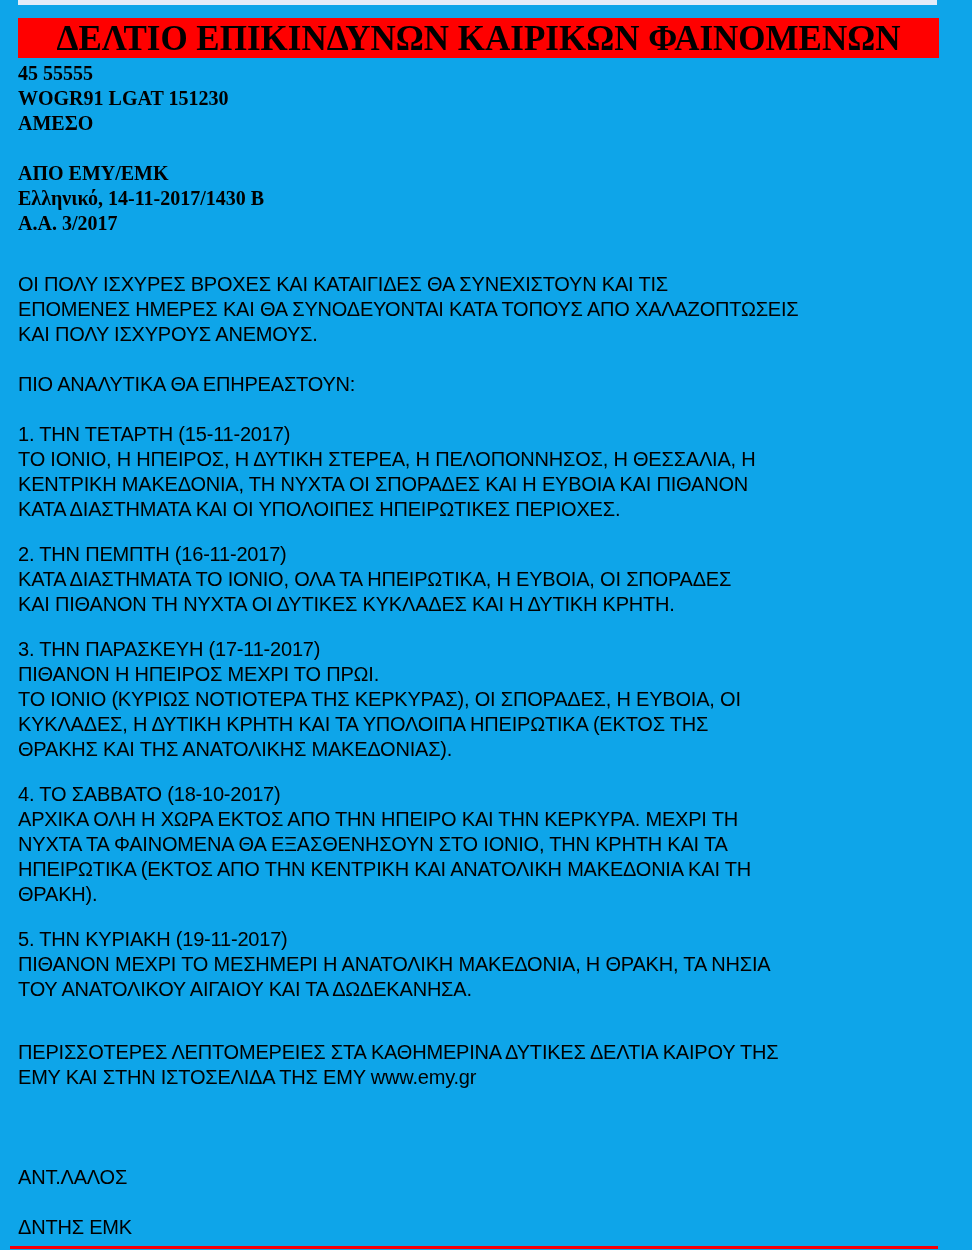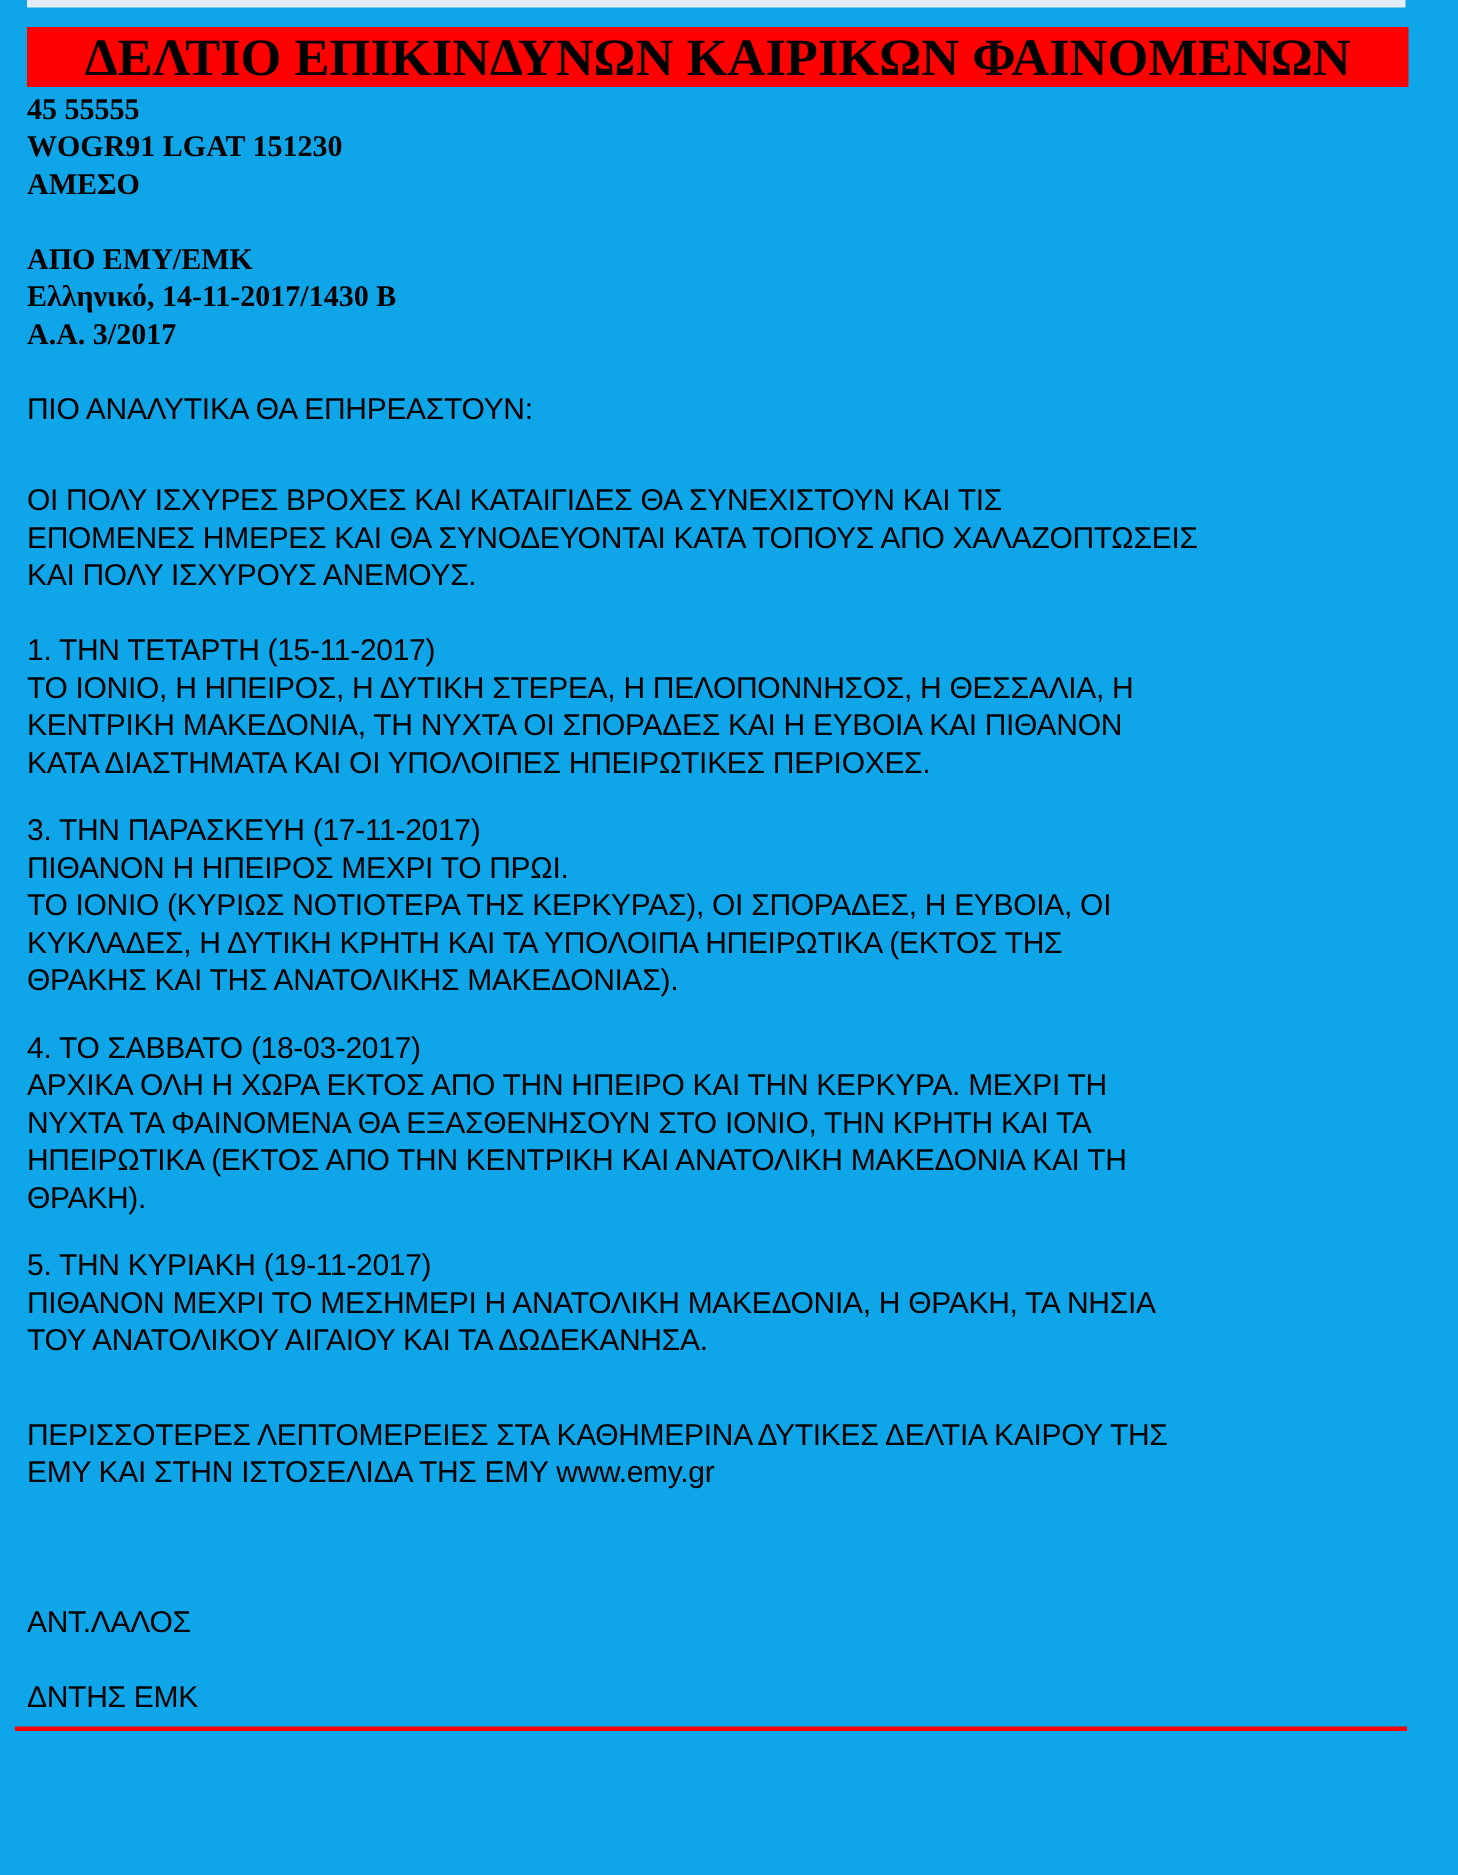--- a/index.html
+++ b/index.html
@@ -69,39 +69,42 @@
   </div>
 
   <div class="para bold gap-3">45 55555
 WOGR91 LGAT 151230
 ΑΜΕΣΟ</div>
 
   <div class="para bold gap-25">ΑΠΟ ΕΜΥ/ΕΜΚ
 Ελληνικό, 14-11-2017/1430 B
 Α.Α. 3/2017</div>
 
-  <div class="para gap-25">ΠΙΟ ΑΝΑΛΥΤΙΚΑ ΘΑ ΕΠΗΡΕΑΣΤΟΥΝ:</div>
-
   <div class="para gap-36">ΟΙ ΠΟΛΥ ΙΣΧΥΡΕΣ ΒΡΟΧΕΣ ΚΑΙ ΚΑΤΑΙΓΙΔΕΣ ΘΑ ΣΥΝΕΧΙΣΤΟΥΝ ΚΑΙ ΤΙΣ
 ΕΠΟΜΕΝΕΣ ΗΜΕΡΕΣ ΚΑΙ ΘΑ ΣΥΝΟΔΕΥΟΝΤΑΙ ΚΑΤΑ ΤΟΠΟΥΣ ΑΠΟ ΧΑΛΑΖΟΠΤΩΣΕΙΣ
 ΚΑΙ ΠΟΛΥ ΙΣΧΥΡΟΥΣ ΑΝΕΜΟΥΣ.</div>
+
+  <div class="para gap-25">ΠΙΟ ΑΝΑΛΥΤΙΚΑ ΘΑ ΕΠΗΡΕΑΣΤΟΥΝ:</div>
 
   <div class="para gap-25">1. ΤΗΝ ΤΕΤΑΡΤΗ (15-11-2017)
 ΤΟ ΙΟΝΙΟ, Η ΗΠΕΙΡΟΣ, Η ΔΥΤΙΚΗ ΣΤΕΡΕΑ, Η ΠΕΛΟΠΟΝΝΗΣΟΣ, Η ΘΕΣΣΑΛΙΑ, Η
 ΚΕΝΤΡΙΚΗ ΜΑΚΕΔΟΝΙΑ, ΤΗ ΝΥΧΤΑ ΟΙ ΣΠΟΡΑΔΕΣ ΚΑΙ Η ΕΥΒΟΙΑ ΚΑΙ ΠΙΘΑΝΟΝ
 ΚΑΤΑ ΔΙΑΣΤΗΜΑΤΑ ΚΑΙ ΟΙ ΥΠΟΛΟΙΠΕΣ ΗΠΕΙΡΩΤΙΚΕΣ ΠΕΡΙΟΧΕΣ.</div>
 
+  <div class="para gap-20">2. ΤΗΝ ΠΕΜΠΤΗ (16-11-2017)
+ΚΑΤΑ ΔΙΑΣΤΗΜΑΤΑ ΤΟ ΙΟΝΙΟ, ΟΛΑ ΤΑ ΗΠΕΙΡΩΤΙΚΑ, Η ΕΥΒΟΙΑ, ΟΙ ΣΠΟΡΑΔΕΣ
+ΚΑΙ ΠΙΘΑΝΟΝ ΤΗ ΝΥΧΤΑ ΟΙ ΔΥΤΙΚΕΣ ΚΥΚΛΑΔΕΣ ΚΑΙ Η ΔΥΤΙΚΗ ΚΡΗΤΗ.</div>
 
   <div class="para gap-20">3. ΤΗΝ ΠΑΡΑΣΚΕΥΗ (17-11-2017)
 ΠΙΘΑΝΟΝ Η ΗΠΕΙΡΟΣ ΜΕΧΡΙ ΤΟ ΠΡΩΙ.
 ΤΟ ΙΟΝΙΟ (ΚΥΡΙΩΣ ΝΟΤΙΟΤΕΡΑ ΤΗΣ ΚΕΡΚΥΡΑΣ), ΟΙ ΣΠΟΡΑΔΕΣ, Η ΕΥΒΟΙΑ, ΟΙ
 ΚΥΚΛΑΔΕΣ, Η ΔΥΤΙΚΗ ΚΡΗΤΗ ΚΑΙ ΤΑ ΥΠΟΛΟΙΠΑ ΗΠΕΙΡΩΤΙΚΑ (ΕΚΤΟΣ ΤΗΣ
 ΘΡΑΚΗΣ ΚΑΙ ΤΗΣ ΑΝΑΤΟΛΙΚΗΣ ΜΑΚΕΔΟΝΙΑΣ).</div>
 
-  <div class="para gap-20">4. ΤΟ ΣΑΒΒΑΤΟ (18-03-2017)
+  <div class="para gap-20">4. ΤΟ ΣΑΒΒΑΤΟ (18-10-2017)
 ΑΡΧΙΚΑ ΟΛΗ Η ΧΩΡΑ ΕΚΤΟΣ ΑΠΟ ΤΗΝ ΗΠΕΙΡΟ ΚΑΙ ΤΗΝ ΚΕΡΚΥΡΑ. ΜΕΧΡΙ ΤΗ
 ΝΥΧΤΑ ΤΑ ΦΑΙΝΟΜΕΝΑ ΘΑ ΕΞΑΣΘΕΝΗΣΟΥΝ ΣΤΟ ΙΟΝΙΟ, ΤΗΝ ΚΡΗΤΗ ΚΑΙ ΤΑ
 ΗΠΕΙΡΩΤΙΚΑ (ΕΚΤΟΣ ΑΠΟ ΤΗΝ ΚΕΝΤΡΙΚΗ ΚΑΙ ΑΝΑΤΟΛΙΚΗ ΜΑΚΕΔΟΝΙΑ ΚΑΙ ΤΗ
 ΘΡΑΚΗ).</div>
 
   <div class="para gap-20">5. ΤΗΝ ΚΥΡΙΑΚΗ (19-11-2017)
 ΠΙΘΑΝΟΝ ΜΕΧΡΙ ΤΟ ΜΕΣΗΜΕΡΙ Η ΑΝΑΤΟΛΙΚΗ ΜΑΚΕΔΟΝΙΑ, Η ΘΡΑΚΗ, ΤΑ ΝΗΣΙΑ
 ΤΟΥ ΑΝΑΤΟΛΙΚΟΥ ΑΙΓΑΙΟΥ ΚΑΙ ΤΑ ΔΩΔΕΚΑΝΗΣΑ.</div>
 
   <div class="para gap-38">ΠΕΡΙΣΣΟΤΕΡΕΣ ΛΕΠΤΟΜΕΡΕΙΕΣ ΣΤΑ ΚΑΘΗΜΕΡΙΝΑ ΔΥΤΙΚΕΣ ΔΕΛΤΙΑ ΚΑΙΡΟΥ ΤΗΣ

